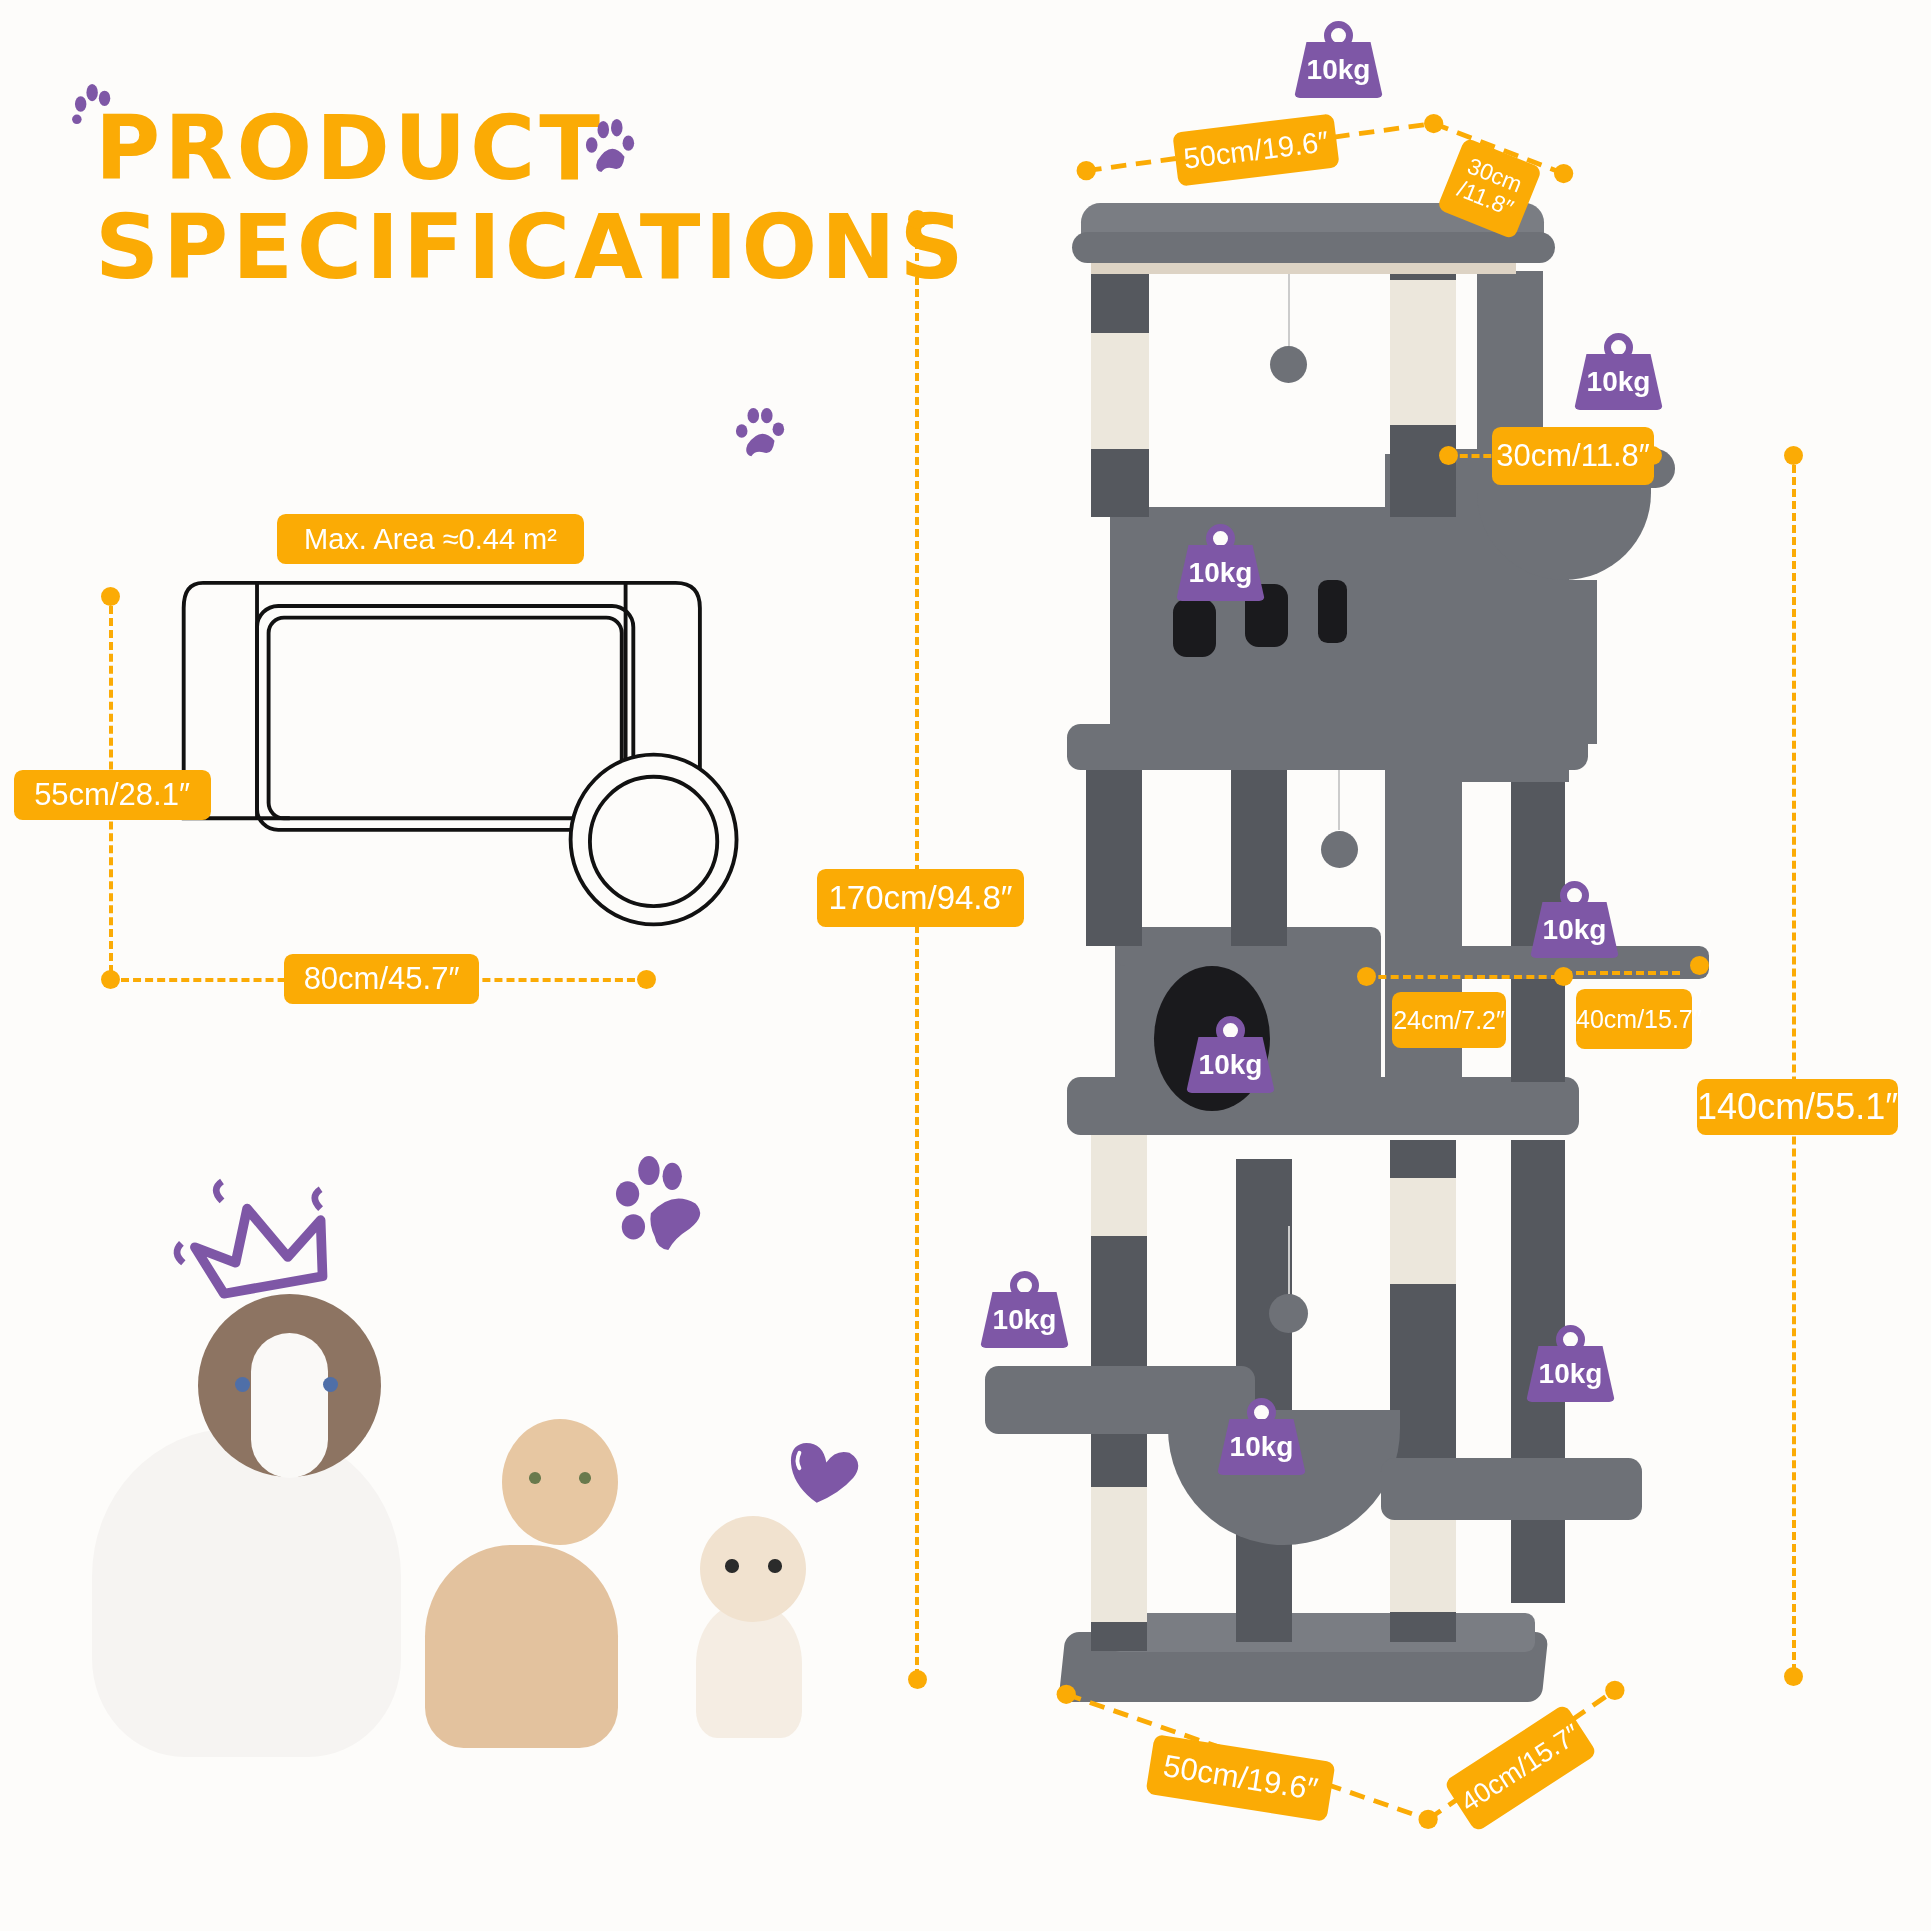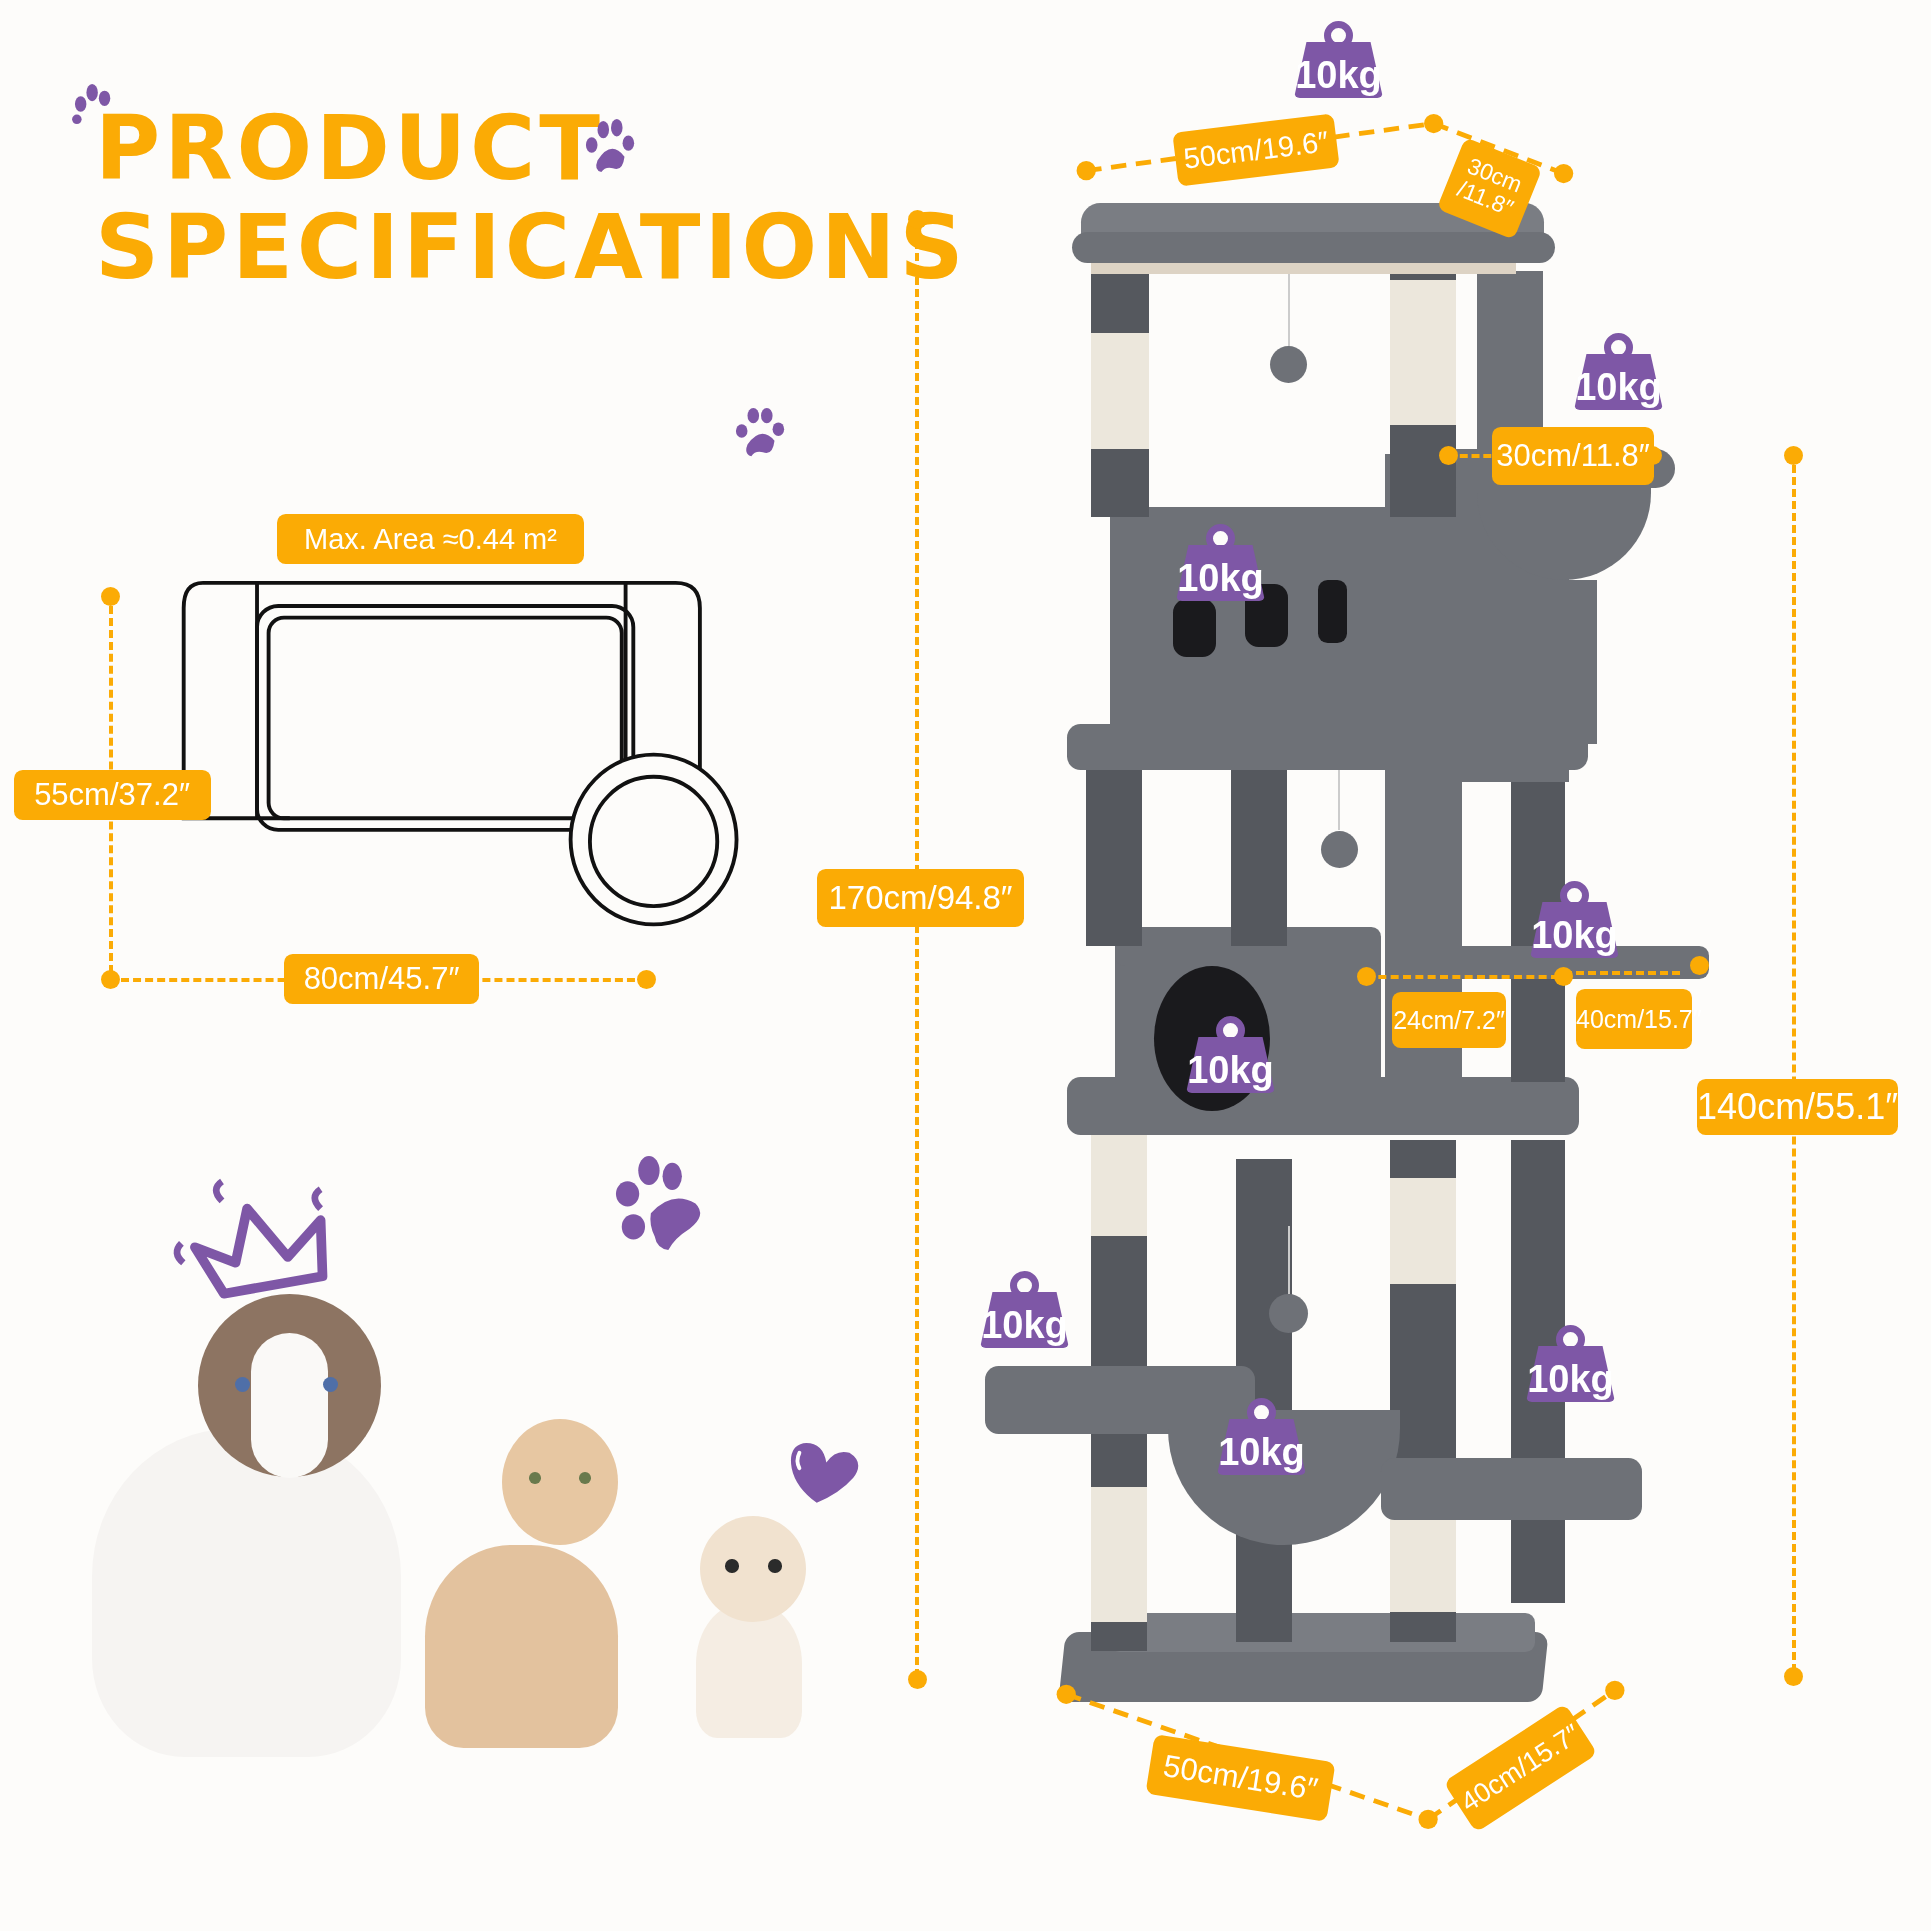--- a/index.html
+++ b/index.html
@@ -6,21 +6,21 @@
   body{width:1931px;height:1931px;background:#fdfcfa;position:relative;overflow:hidden;font-family:"DejaVu Sans","Liberation Sans",sans-serif;}
   .abs{position:absolute;}
   .title{position:absolute;left:95px;color:#fbab05;font-weight:bold;font-size:89px;letter-spacing:3.9px;line-height:1;font-family:"DejaVu Sans",sans-serif;}
   .label{position:absolute;background:#fbab05;color:#fff;border-radius:8.7px;font-family:"Liberation Sans",sans-serif;white-space:nowrap;text-align:center;box-sizing:border-box;}
   .dot{position:absolute;width:19.3px;height:19.3px;border-radius:50%;background:#fbab05;}
   .dash-h{position:absolute;height:0;border-top:4.8px dashed #fbab05;}
   .dash-v{position:absolute;width:0;border-left:4.8px dashed #fbab05;}
   .weight{position:absolute;width:89px;height:77px;}
   .weight .ring{position:absolute;left:30px;top:0;width:29px;height:29px;border-radius:50%;border:7.7px solid #7e57a6;box-sizing:border-box;background:#fdfcfa;}
   .weight .body{position:absolute;left:0;top:21px;width:89px;height:56px;background:#7e57a6;clip-path:polygon(14% 0,86% 0,100% 100%,0 100%);border-radius:5.8px;}
-  .weight .txt{position:absolute;left:0;top:33px;width:89px;text-align:center;color:#fff;font-family:"Liberation Sans",sans-serif;font-weight:bold;font-size:38px;}
+  .weight .txt{position:absolute;left:0;top:33px;width:89px;text-align:center;color:#fff;font-family:"Liberation Sans",sans-serif;font-weight:bold;font-size:28px;}
   .plush{background:#6e7177;}
   .plush-light{background:#7a7d83;}
   .plush-dark{background:#55585e;}
   .sisal{background:#ece7dc;}
 </style>
 </head>
 <body>
 
 <div class="title" style="top:104px;text-align:center;">PRODUCT</div>
 <div class="title" style="top:203px;">SPECIFICATIONS</div>
@@ -62,21 +62,21 @@
   <line x1="468" y1="4" x2="468" y2="190" stroke="#111" stroke-width="4"></line>
   <rect x="86" y="28" width="390" height="232" rx="22" fill="none" stroke="#111" stroke-width="4"></rect>
   <rect x="98" y="40" width="366" height="208" rx="16" fill="none" stroke="#111" stroke-width="4"></rect>
   <ellipse cx="497" cy="270" rx="86" ry="88" fill="#fdfcfa" stroke="#111" stroke-width="4"></ellipse>
   <ellipse cx="497" cy="272" rx="66" ry="67" fill="none" stroke="#111" stroke-width="4"></ellipse>
 </svg>
 
 <div class="dot" style="left:101px;top:587px;"></div>
 <div class="dash-v" style="left:109px;top:606px;height:367px;"></div>
 <div class="dot" style="left:101px;top:970px;"></div>
-<div class="label" style="left:13.5px;top:770px;width:197px;height:50px;font-size:31px;line-height:50px;">55cm/37.2″</div>
+<div class="label" style="left:13.5px;top:770px;width:197px;height:50px;font-size:31px;line-height:50px;">55cm/28.1″</div>
 
 <div class="dash-h" style="left:121px;top:978px;width:526px;"></div>
 <div class="dot" style="left:637px;top:970px;"></div>
 <div class="label" style="left:284px;top:954px;width:195px;height:50px;font-size:31px;line-height:50px;">80cm/45.7″</div>
 
 <div class="dot" style="left:908px;top:210px;"></div>
 <div class="dash-v" style="left:915px;top:229px;height:1448px;"></div>
 <div class="dot" style="left:908px;top:1670px;"></div>
 <div class="label" style="left:817px;top:869px;width:207px;height:58px;font-size:33px;line-height:58px;">170cm/94.8″</div>
 

